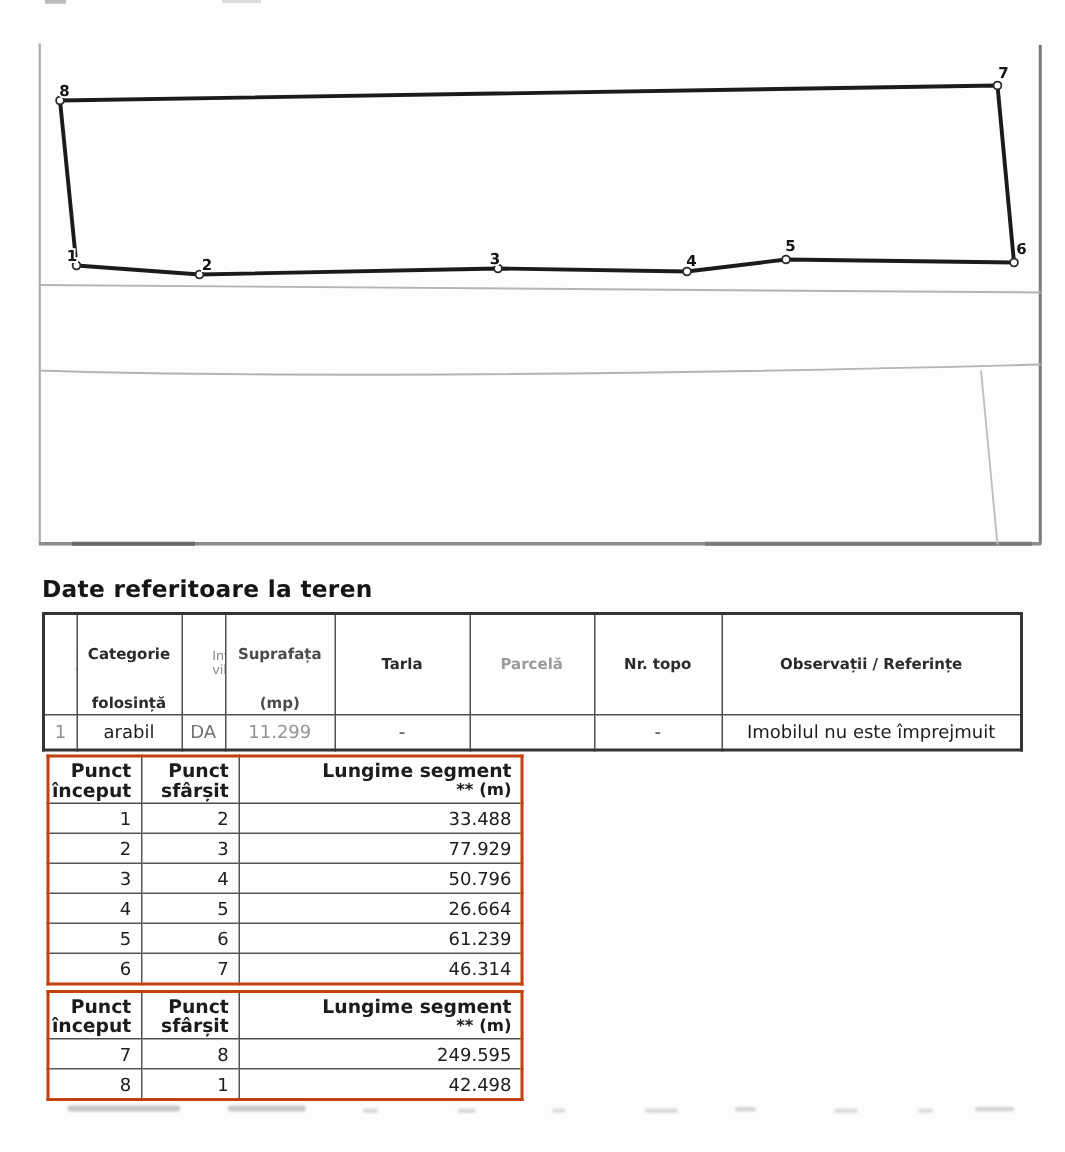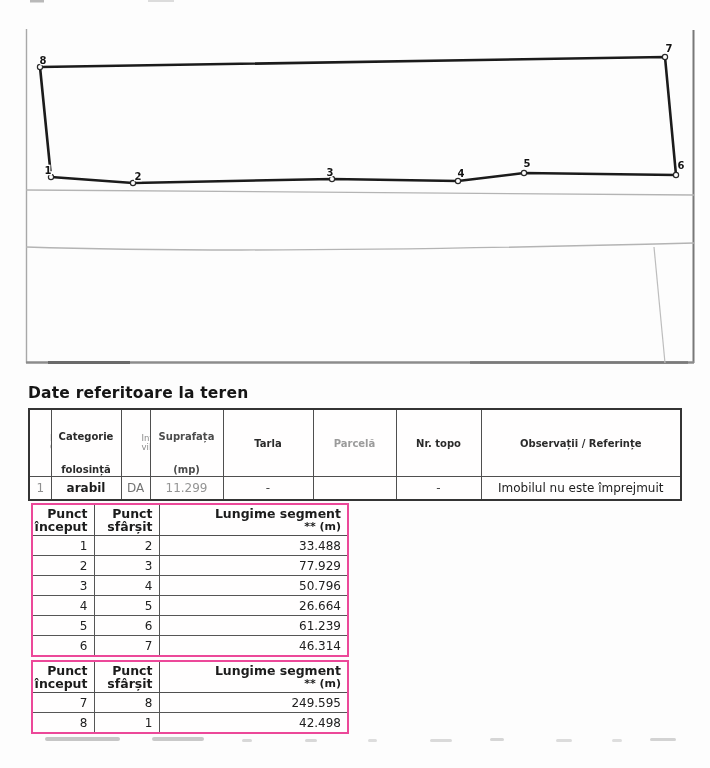--- a/index.html
+++ b/index.html
@@ -19,23 +19,23 @@
   .terrain-table{border:2px solid #343434;}
   .terrain-table th{height:30px;vertical-align:middle;text-align:center;font-weight:bold;}
   .terrain-table td{height:22px;text-align:center;font-size:12px;}
   .small-h{font-size:8.5px;color:#8a8a8a;font-weight:normal;line-height:9.5px;margin-left:20px;}
   .main-h{font-size:10px;color:#2b2b2b;line-height:13px;margin-top:20px;}
   .light-h{color:#9b9b9b;}
   .v-num{color:#8f8f8f;}
   .v-da{color:#737373;}
   .v-sup{color:#949494;}
   .v-dash{color:#4a4a4a;}
-  .v-cat{font-weight:bold;color:#1c1c1c;}
+  .v-cat{font-weight:normal;color:#1c1c1c;}
   .v-obs{font-size:10.5px;text-align:left;padding-left:4px;color:#1d1d1d;font-weight:400;}
-  .seg-table{left:31px;width:316px;border:2px solid #ec4899;padding-left:24px;}
+  .seg-table{left:31px;width:316px;border:2px solid #c2410c;padding-left:24px;}
   .seg1{top:503px;}
   .seg2{top:660px;}
   .seg-table th{border:1px solid #4f4f4f;height:30px;vertical-align:middle;text-align:right;
     padding:0 6px 0 0;font-size:12.5px;font-weight:bold;color:#1c1c1c;line-height:13.5px;}
   .seg-table td{border:1px solid #565656;height:19px;text-align:right;padding:0 6px 0 0;font-size:12px;color:#202020;}
   .seg-unit{font-size:11px;}
   .smudge{position:absolute;border-radius:2px;filter:blur(.6px);}
 </style>
 </head>
 <body>

